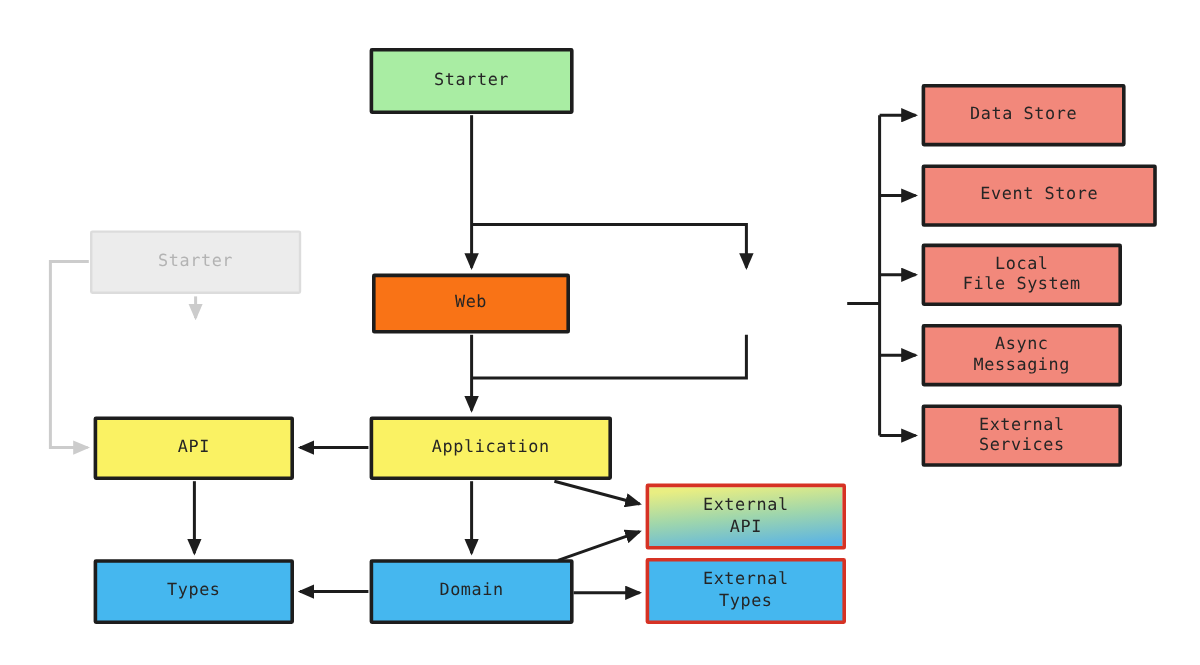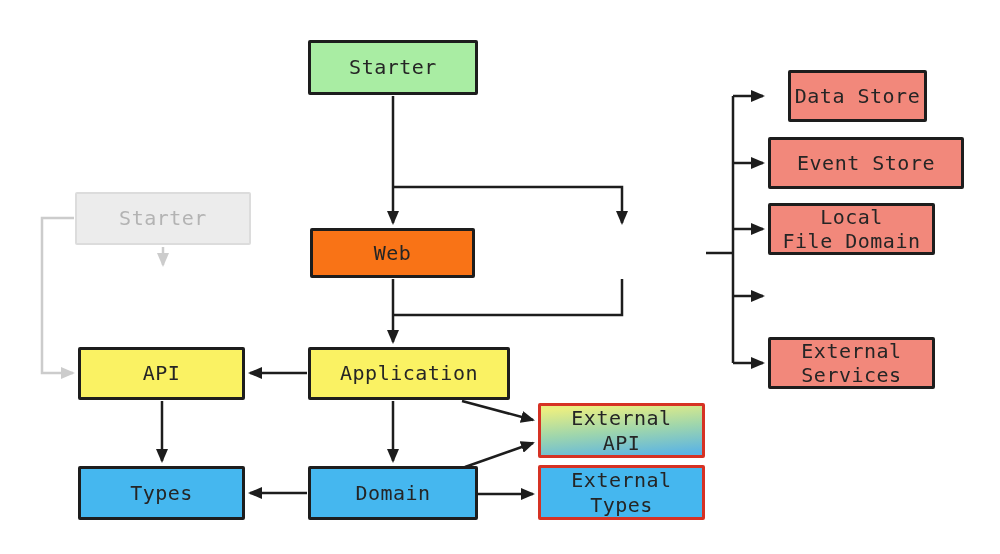--- a/index.html
+++ b/index.html
@@ -11,21 +11,21 @@
     font-family:"DejaVu Sans Mono","Liberation Mono",monospace;
   }
   .wires{position:absolute;left:0;top:0;width:1000px;height:554px;}
   .node{
     position:absolute;
     display:flex;align-items:center;justify-content:center;
     text-align:center;
     border:3px solid #1d1d1d;
     border-radius:2px;
     box-sizing:border-box;
-    font-size:20px;
+    font-size:14px;
     line-height:1.22;
     color:#252525;
     white-space:pre-line;
     letter-spacing:.5px;
   }
   .green{background:#a9eda3;}
   .pink{background:#f97316;}
   .salmon{background:#f2887b;}
   .yellow{background:#faf263;}
   .blue{background:#45b7ef;}
@@ -36,21 +36,21 @@
   }
   .redline{border:3px solid #d63224;}
   .grad{background:linear-gradient(175deg,#e9ee82 8%,#9fd6ac 50%,#5cb4e4 95%);}
 
   
   .n-starter{left:308px;top:40px;width:170px;height:55px;}
   .n-starter-gray{left:75px;top:192px;width:176px;height:53px;}
   .n-autoconf{left:75px;top:270px;width:176px;height:53px;}
   .n-web{left:310px;top:228px;width:165px;height:50px;}
   .n-infra{left:540px;top:228px;width:165px;height:50px;font-size:17px;}
-  .n-datastore{left:768px;top:70px;width:139px;height:52px;margin-left:20px;}
+  .n-datastore{left:768px;top:70px;width:170px;height:52px;}
   .n-eventstore{left:768px;top:137px;width:196px;height:52px;}
   .n-localfs{left:768px;top:203px;width:167px;height:52px;}
   .n-asyncmsg{left:768px;top:270px;width:167px;height:52px;}
   .n-extsvc{left:768px;top:337px;width:167px;height:52px;}
   .n-api{left:78px;top:347px;width:167px;height:53px;}
   .n-app{left:308px;top:347px;width:202px;height:53px;}
   .n-types{left:78px;top:466px;width:167px;height:54px;}
   .n-domain{left:308px;top:466px;width:170px;height:54px;}
   .n-extapi{left:538px;top:403px;width:167px;height:55px;}
   .n-exttypes{left:538px;top:465px;width:167px;height:55px;}
@@ -101,22 +101,24 @@
 
 
   <div class="node pink n-web">Web</div>
 
 
   <div class="node salmon n-datastore">Data Store</div>
 
   <div class="node salmon n-eventstore">Event Store</div>
 
   <div class="node salmon n-localfs">Local
-File Domain</div>
+File System</div>
 
+  <div class="node salmon n-asyncmsg">Async
+Messaging</div>
 
   <div class="node salmon n-extsvc">External
 Services</div>
 
   <div class="node yellow n-api">API</div>
 
   <div class="node yellow n-app">Application</div>
 
   <div class="node blue n-types">Types</div>
 

